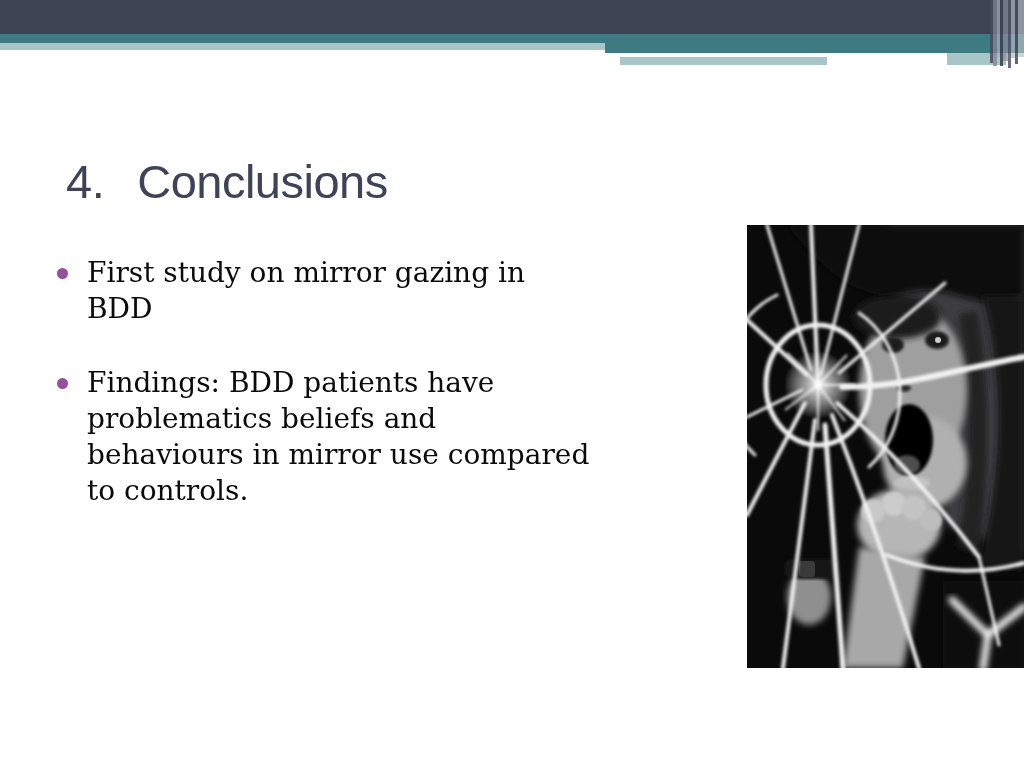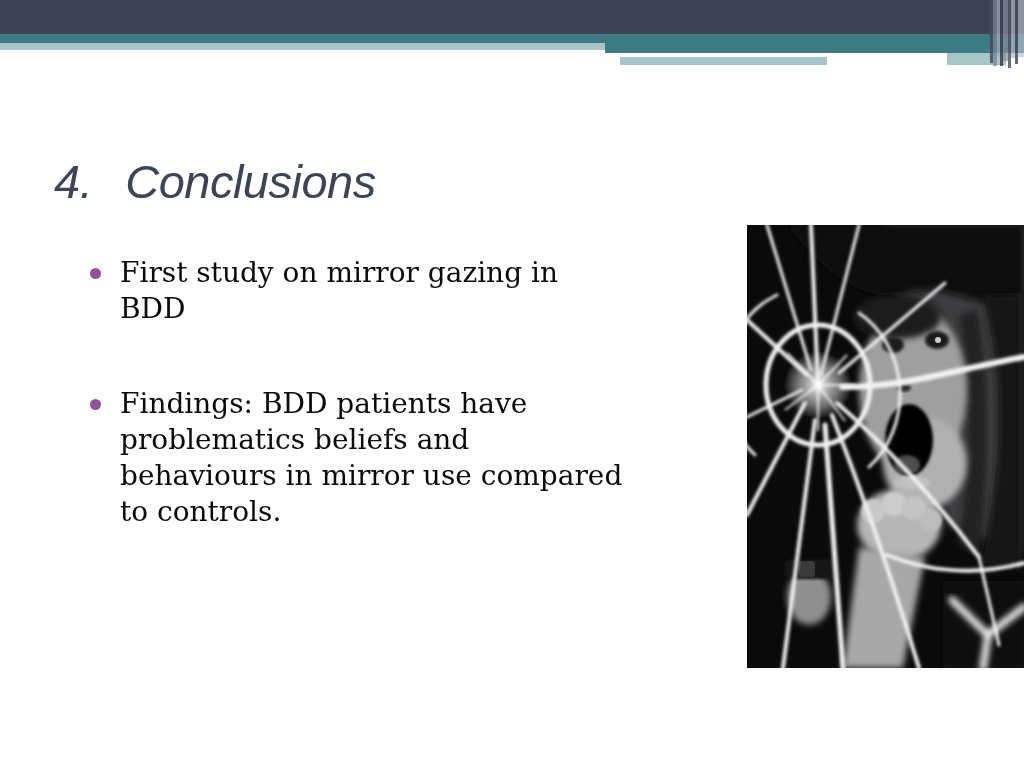--- a/index.html
+++ b/index.html
@@ -20,32 +20,32 @@
   .s2{left:993px;width:4px;height:66px;background:rgba(125,131,148,.75);}
   .s3{left:997px;width:3px;height:58px;background:rgba(170,176,188,.7);}
   .s4{left:1000px;width:3px;height:66px;background:rgba(64,68,86,.9);}
   .s5{left:1003px;width:5px;height:61px;background:rgba(135,141,156,.7);}
   .s6{left:1008px;width:3px;height:68px;background:rgba(80,84,100,.85);}
   .s7{left:1011px;width:4px;height:58px;background:rgba(176,182,194,.7);}
   .s8{left:1015px;width:3px;height:64px;background:rgba(70,74,92,.85);}
   .s9{left:1018px;width:6px;height:57px;background:rgba(185,190,200,.65);}
   
   .title{
-    position:absolute;left:54px;top:153px;margin:0;
+    position:absolute;left:66px;top:153px;margin:0;
     font-size:47px;font-weight:400;letter-spacing:-.5px;
-    color:#3e4457;line-height:58px;white-space:nowrap;font-style:italic;
+    color:#3e4457;line-height:58px;white-space:nowrap;
   }
   .title .num{margin-right:33px;}
   
   .bullets{
-    position:absolute;left:79px;top:255px;width:648px;
+    position:absolute;left:46px;top:255px;width:648px;
     margin:0;padding:0;list-style:none;
   }
   .bullets li{position:relative;padding-left:41px;}
-  .bullets li + li{margin-top:59px;}
+  .bullets li + li{margin-top:38px;}
   .dot{
     position:absolute;left:11px;top:13px;width:11px;height:11px;
     border-radius:50%;background:#93519b;
   }
   .btext{
     display:block;font-family:"DejaVu Serif",serif;color:#0b0b0b;
     font-size:28px;line-height:36px;white-space:pre-line;
   }
   
   .photo{position:absolute;left:747px;top:225px;width:277px;height:443px;}

